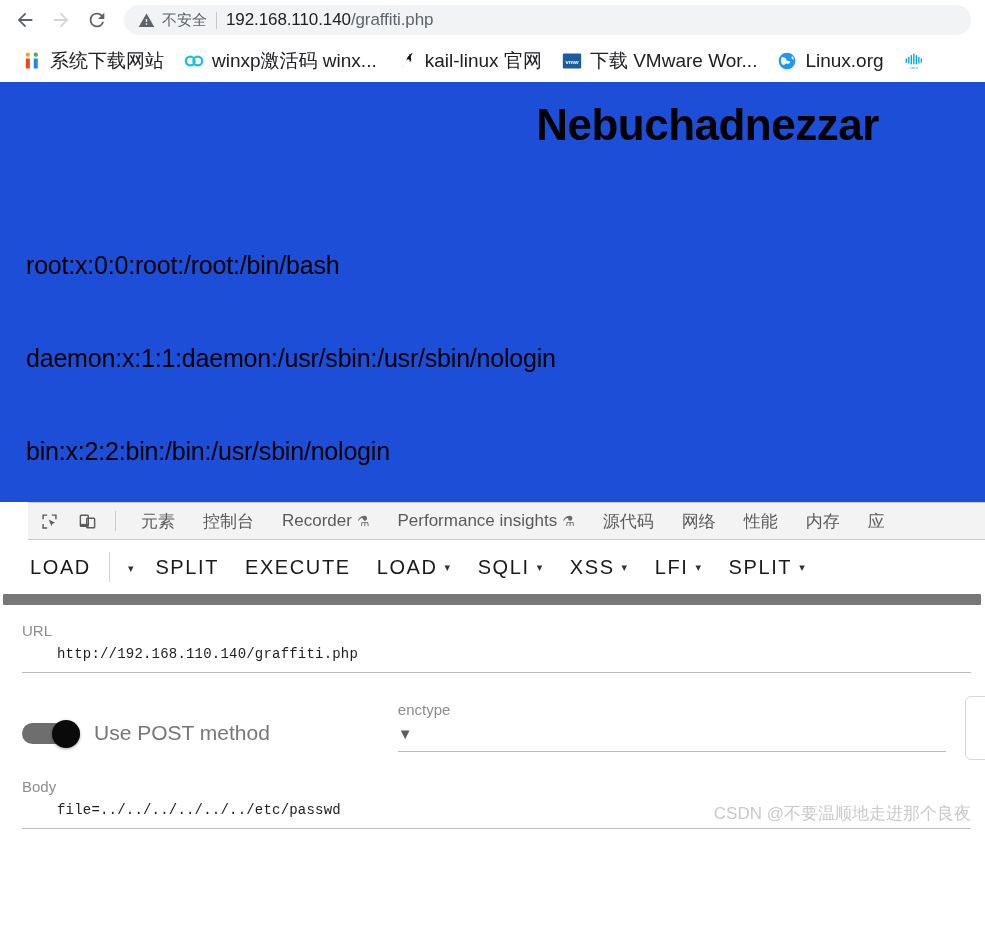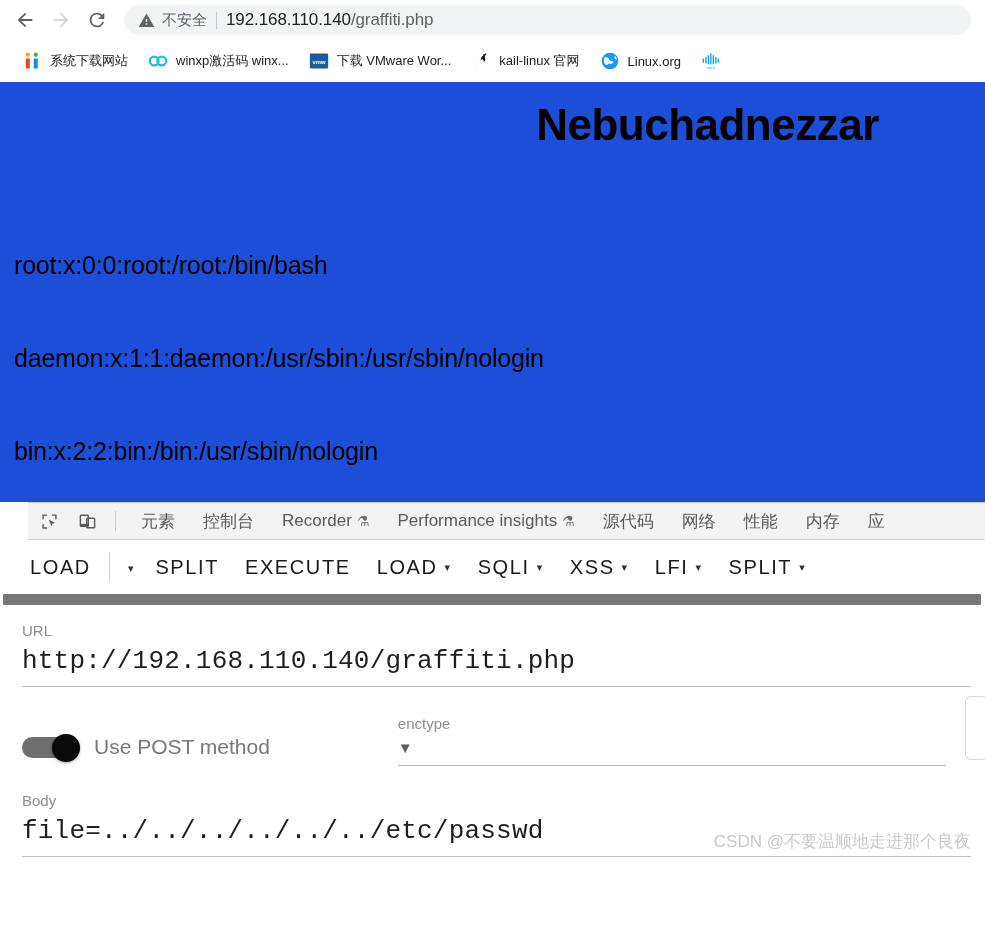--- a/index.html
+++ b/index.html
@@ -40,36 +40,36 @@
 
   
   #bookmarks-bar {
     height: 42px; display:flex; align-items:center;
     padding: 0 12px; gap: 0px; overflow:hidden; white-space:nowrap;
   }
   .bookmark {
     display:flex; align-items:center; gap:8px;
     padding: 4px 10px; border-radius:4px; cursor:pointer; flex:0 0 auto;
   }
-  .bk-label { font-size: 13px; color:#202124; white-space:nowrap; }
+  .bk-label { font-size: 19px; color:#202124; white-space:nowrap; }
   .bk-ico { width:20px; height:20px; flex:0 0 auto; display:block; }
 
   
   #page-viewport {
     height: 420px; background:#1d4ed8; position:relative; overflow:hidden;
   }
   #page-title {
     font-size: 44px; font-weight: bold; color:#000;
     text-align:center; white-space: nowrap;
     margin-top: 18px;
     margin-left: 430px;
     letter-spacing: -0.5px;
   }
   #passwd-listing {
-    margin-top: 38px; padding-left: 14px;
+    margin-top: 38px; padding-left: 26px;
     font-size: 25px; line-height: 31px; color:#000;
     white-space: pre; letter-spacing: -0.2px;
   }
   #passwd-listing div { white-space: pre; }
 
   
   #devtools { background:#ffffff;padding-left:28px; }
   #devtools-tabbar {
     height: 38px; background:#f3f3f3;
     border-top:1px solid #cdcdcd; border-bottom:1px solid #cdcdcd;
@@ -106,24 +106,25 @@
   #hb-scrollbar-track { height: 14px; background:#ffffff; }
   #hb-scrollbar-thumb { height: 11px; background:#787878; width: 978px; margin-left:3px; border-radius:1px; cursor:pointer; }
 
   #hackbar-form { padding: 14px 0 0 0; position:relative; }
 
   .field-label {
     font-size: 15px; color: #8d8d8d; padding-left: 22px; margin-bottom: 7px;
     font-family: "Liberation Sans", sans-serif;
   }
   .field-value {
-    font-size: 26px; color:#1e1e1e;
+    font-size: 14px; color:#1e1e1e;
     font-family: "Liberation Mono", monospace;
     padding-left: 22px; white-space: nowrap; overflow:hidden;
     letter-spacing: 0.2px;
+    margin-left: 35px;
   }
   .underline { height:1px; background:#bdbdbd; margin: 10px 14px 0 22px; }
 
   #post-row { display:flex; align-items:flex-end; margin-top: 28px; padding-left: 22px; gap: 0; }
 
   #toggle-wrap { display:flex; align-items:center; gap: 14px; flex:0 0 auto; padding-bottom: 6px; }
   #toggle-switch {
     width: 58px; height: 26px; position:relative; cursor:pointer;
   }
   #toggle-track {
@@ -213,32 +214,32 @@
     <div class="bookmark">
       <svg class="bk-ico" viewBox="0 0 24 24">
         <circle cx="7.5" cy="12" r="5.3" fill="none" stroke="#18c3d6" stroke-width="2.6"></circle>
         <circle cx="16.5" cy="12" r="5.3" fill="none" stroke="#18c3d6" stroke-width="2.6"></circle>
       </svg>
       <span class="bk-label">winxp激活码 winx...</span>
     </div>
 
     <div class="bookmark">
       <svg class="bk-ico" viewBox="0 0 24 24">
+        <path d="M4 20c4-2 6.5-5.5 7.5-9.5C12.2 7.6 14 4.5 18.5 3c-2 2.4-2.2 4.4-1.6 6.2.6 1.8-.2 3.4-2 3.9.7-1.4.4-2.6-.8-3-1.4-.4-2.6.7-3.2 2.4C10 15 7.6 18 4 20z" fill="#111111"></path>
+        <path d="M18.5 3c-1.4 1-2.6 1.4-4 1.6" stroke="#111" stroke-width="1" fill="none"></path>
+      </svg>
+      <span class="bk-label">kail-linux 官网</span>
+    </div>
+
+    <div class="bookmark">
+      <svg class="bk-ico" viewBox="0 0 24 24">
         <rect x="1" y="3" width="22" height="18" rx="1.5" fill="#1c5b9e"></rect>
         <text x="12" y="15" font-size="7" fill="#ffffff" text-anchor="middle" font-family="Liberation Sans, sans-serif" font-weight="bold">vmw</text>
       </svg>
       <span class="bk-label">下载 VMware Wor...</span>
-    </div>
-
-    <div class="bookmark">
-      <svg class="bk-ico" viewBox="0 0 24 24">
-        <path d="M4 20c4-2 6.5-5.5 7.5-9.5C12.2 7.6 14 4.5 18.5 3c-2 2.4-2.2 4.4-1.6 6.2.6 1.8-.2 3.4-2 3.9.7-1.4.4-2.6-.8-3-1.4-.4-2.6.7-3.2 2.4C10 15 7.6 18 4 20z" fill="#111111"></path>
-        <path d="M18.5 3c-1.4 1-2.6 1.4-4 1.6" stroke="#111" stroke-width="1" fill="none"></path>
-      </svg>
-      <span class="bk-label">kail-linux 官网</span>
     </div>
 
     <div class="bookmark">
       <svg class="bk-ico" viewBox="0 0 24 24">
         <circle cx="12" cy="12" r="10" fill="#2196f3"></circle>
         <path d="M6 7c2 1 3 .5 4.5 1.8 1.2 1 .2 2.4 1.8 3 1.4.5 2.6-.4 3.4.8.7 1-.6 2.4-2 2.8-1.4.4-2-.6-3.4-.2-1.2.4-1 2-2.6 1.6C6 16.5 4.5 14 4.6 11.6 4.7 9.6 5.2 8 6 7z" fill="#ffffff" opacity="0.92"></path>
         <path d="M18.6 6.4c1 1.2 1.4 2.6 1.4 4-1.2-.2-2-.8-2.6-1.8-.5-.9.2-1.6 1.2-2.2z" fill="#ffffff" opacity="0.92"></path>
       </svg>
       <span class="bk-label">Linux.org</span>
     </div>

